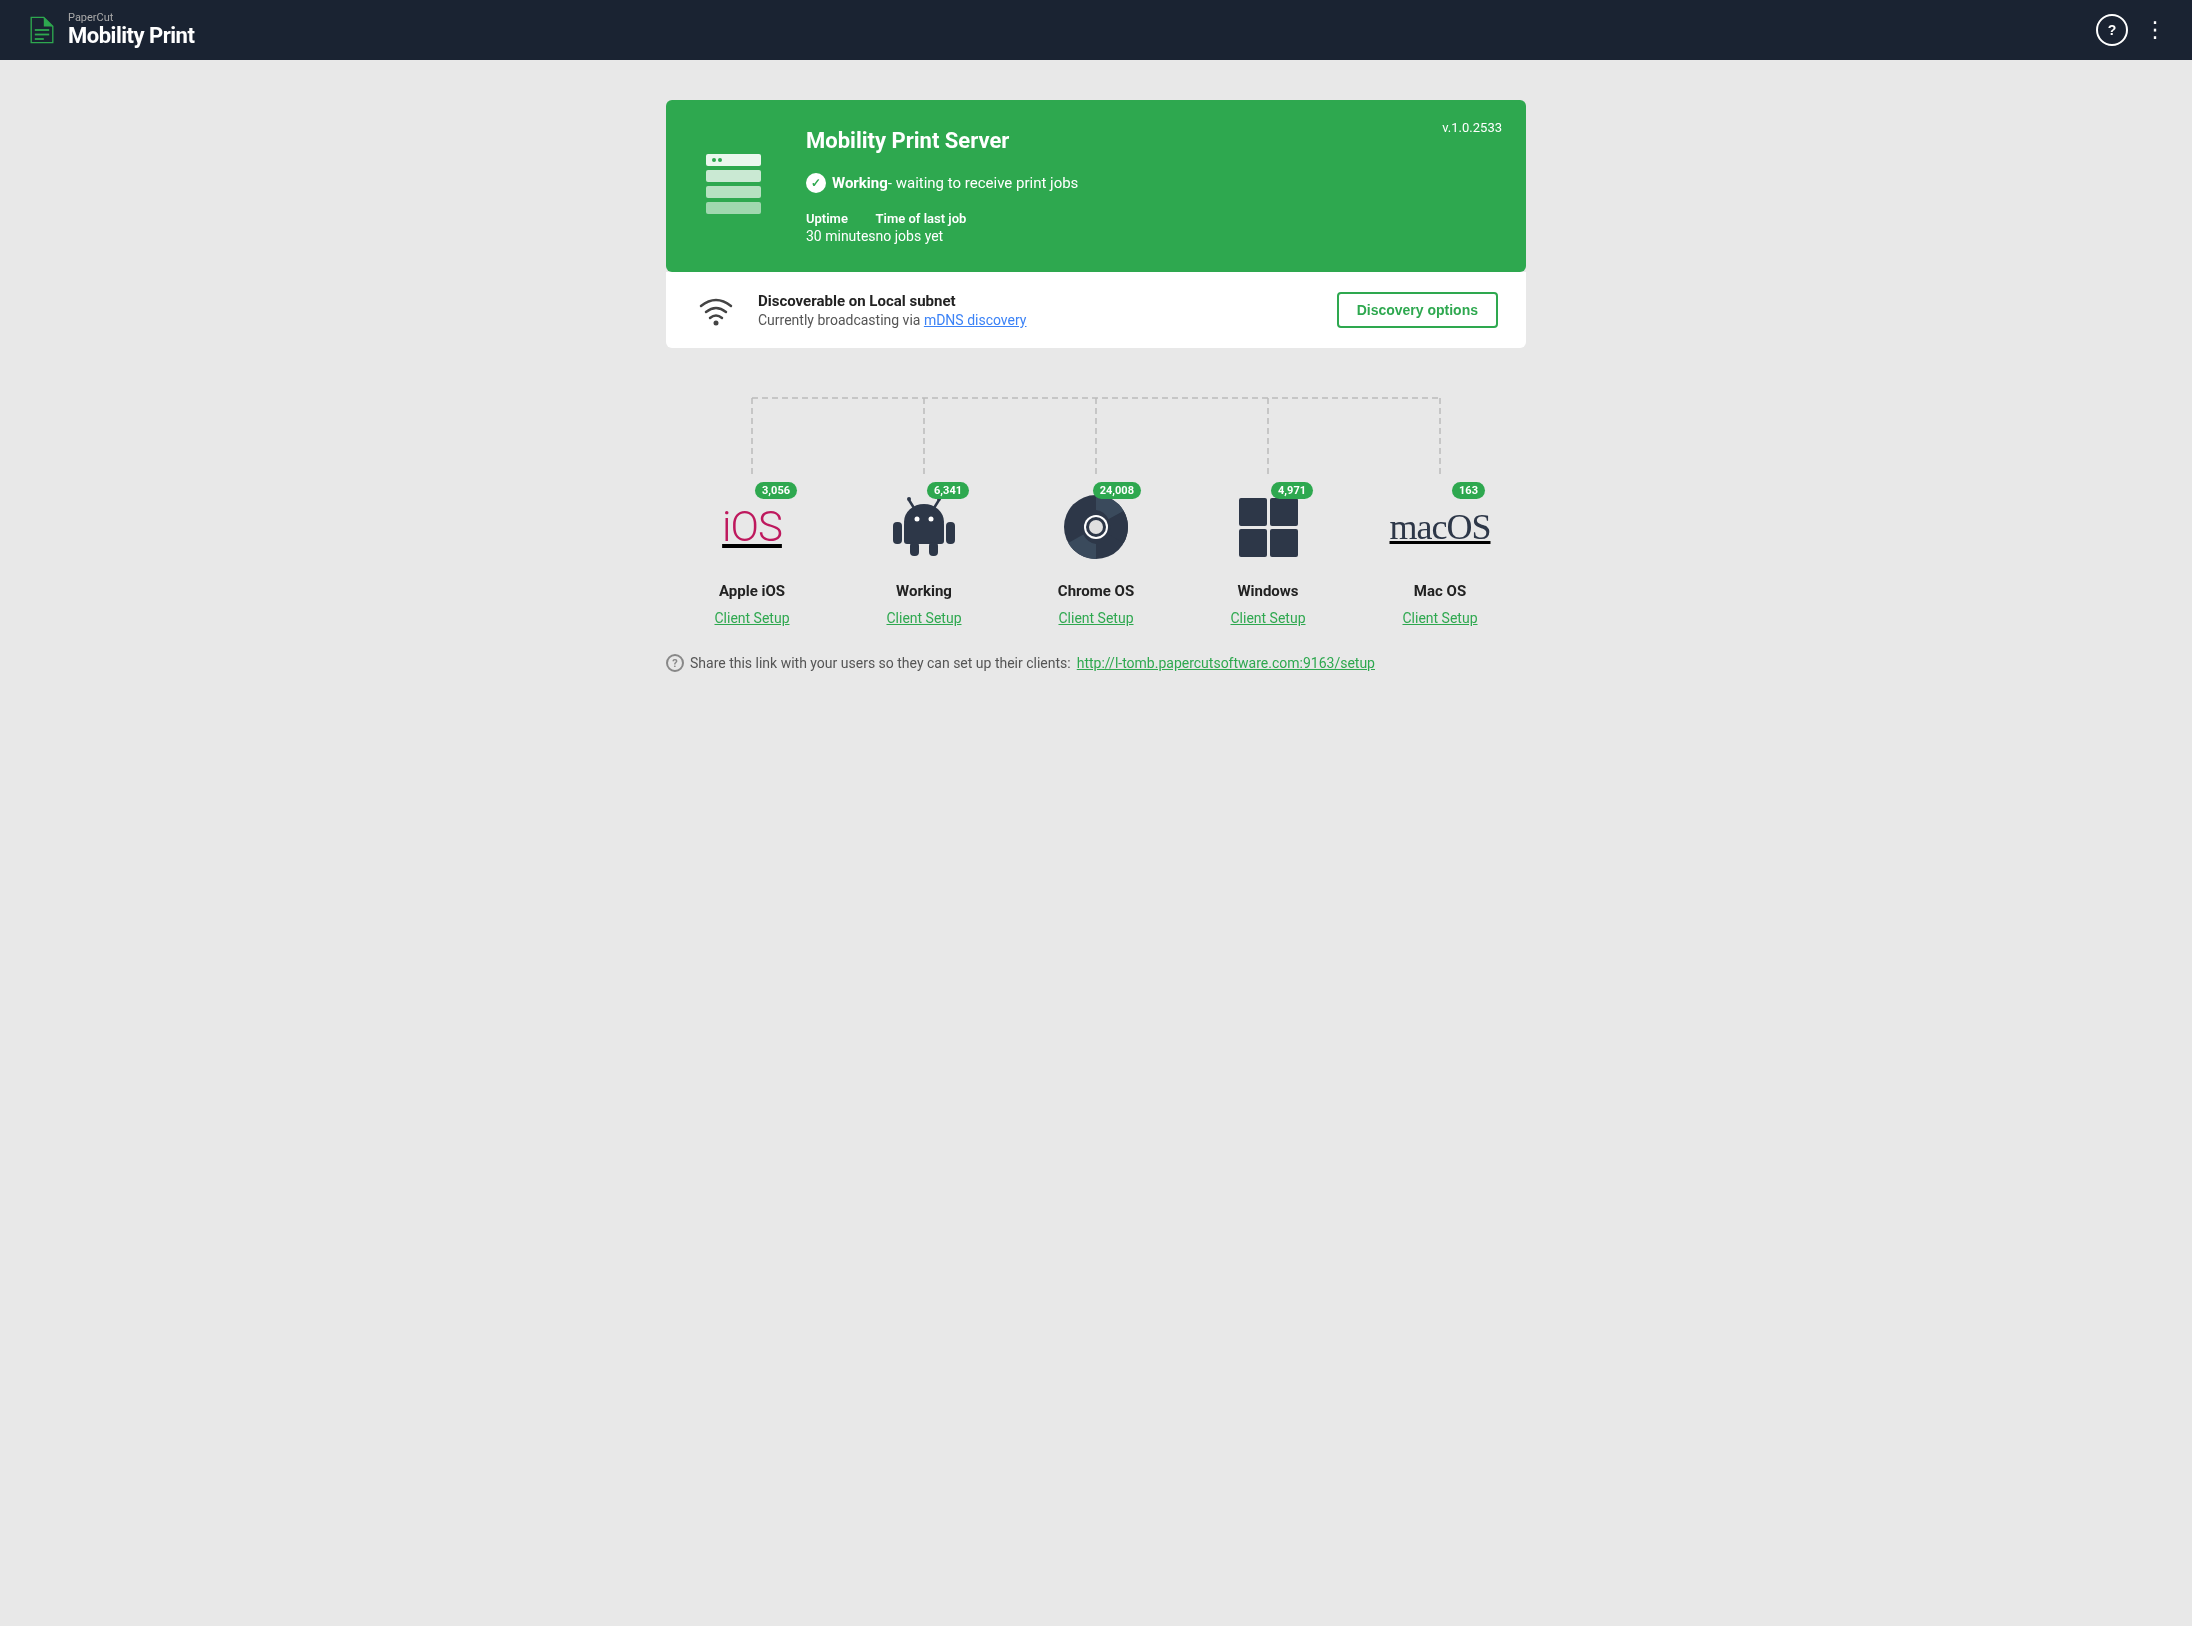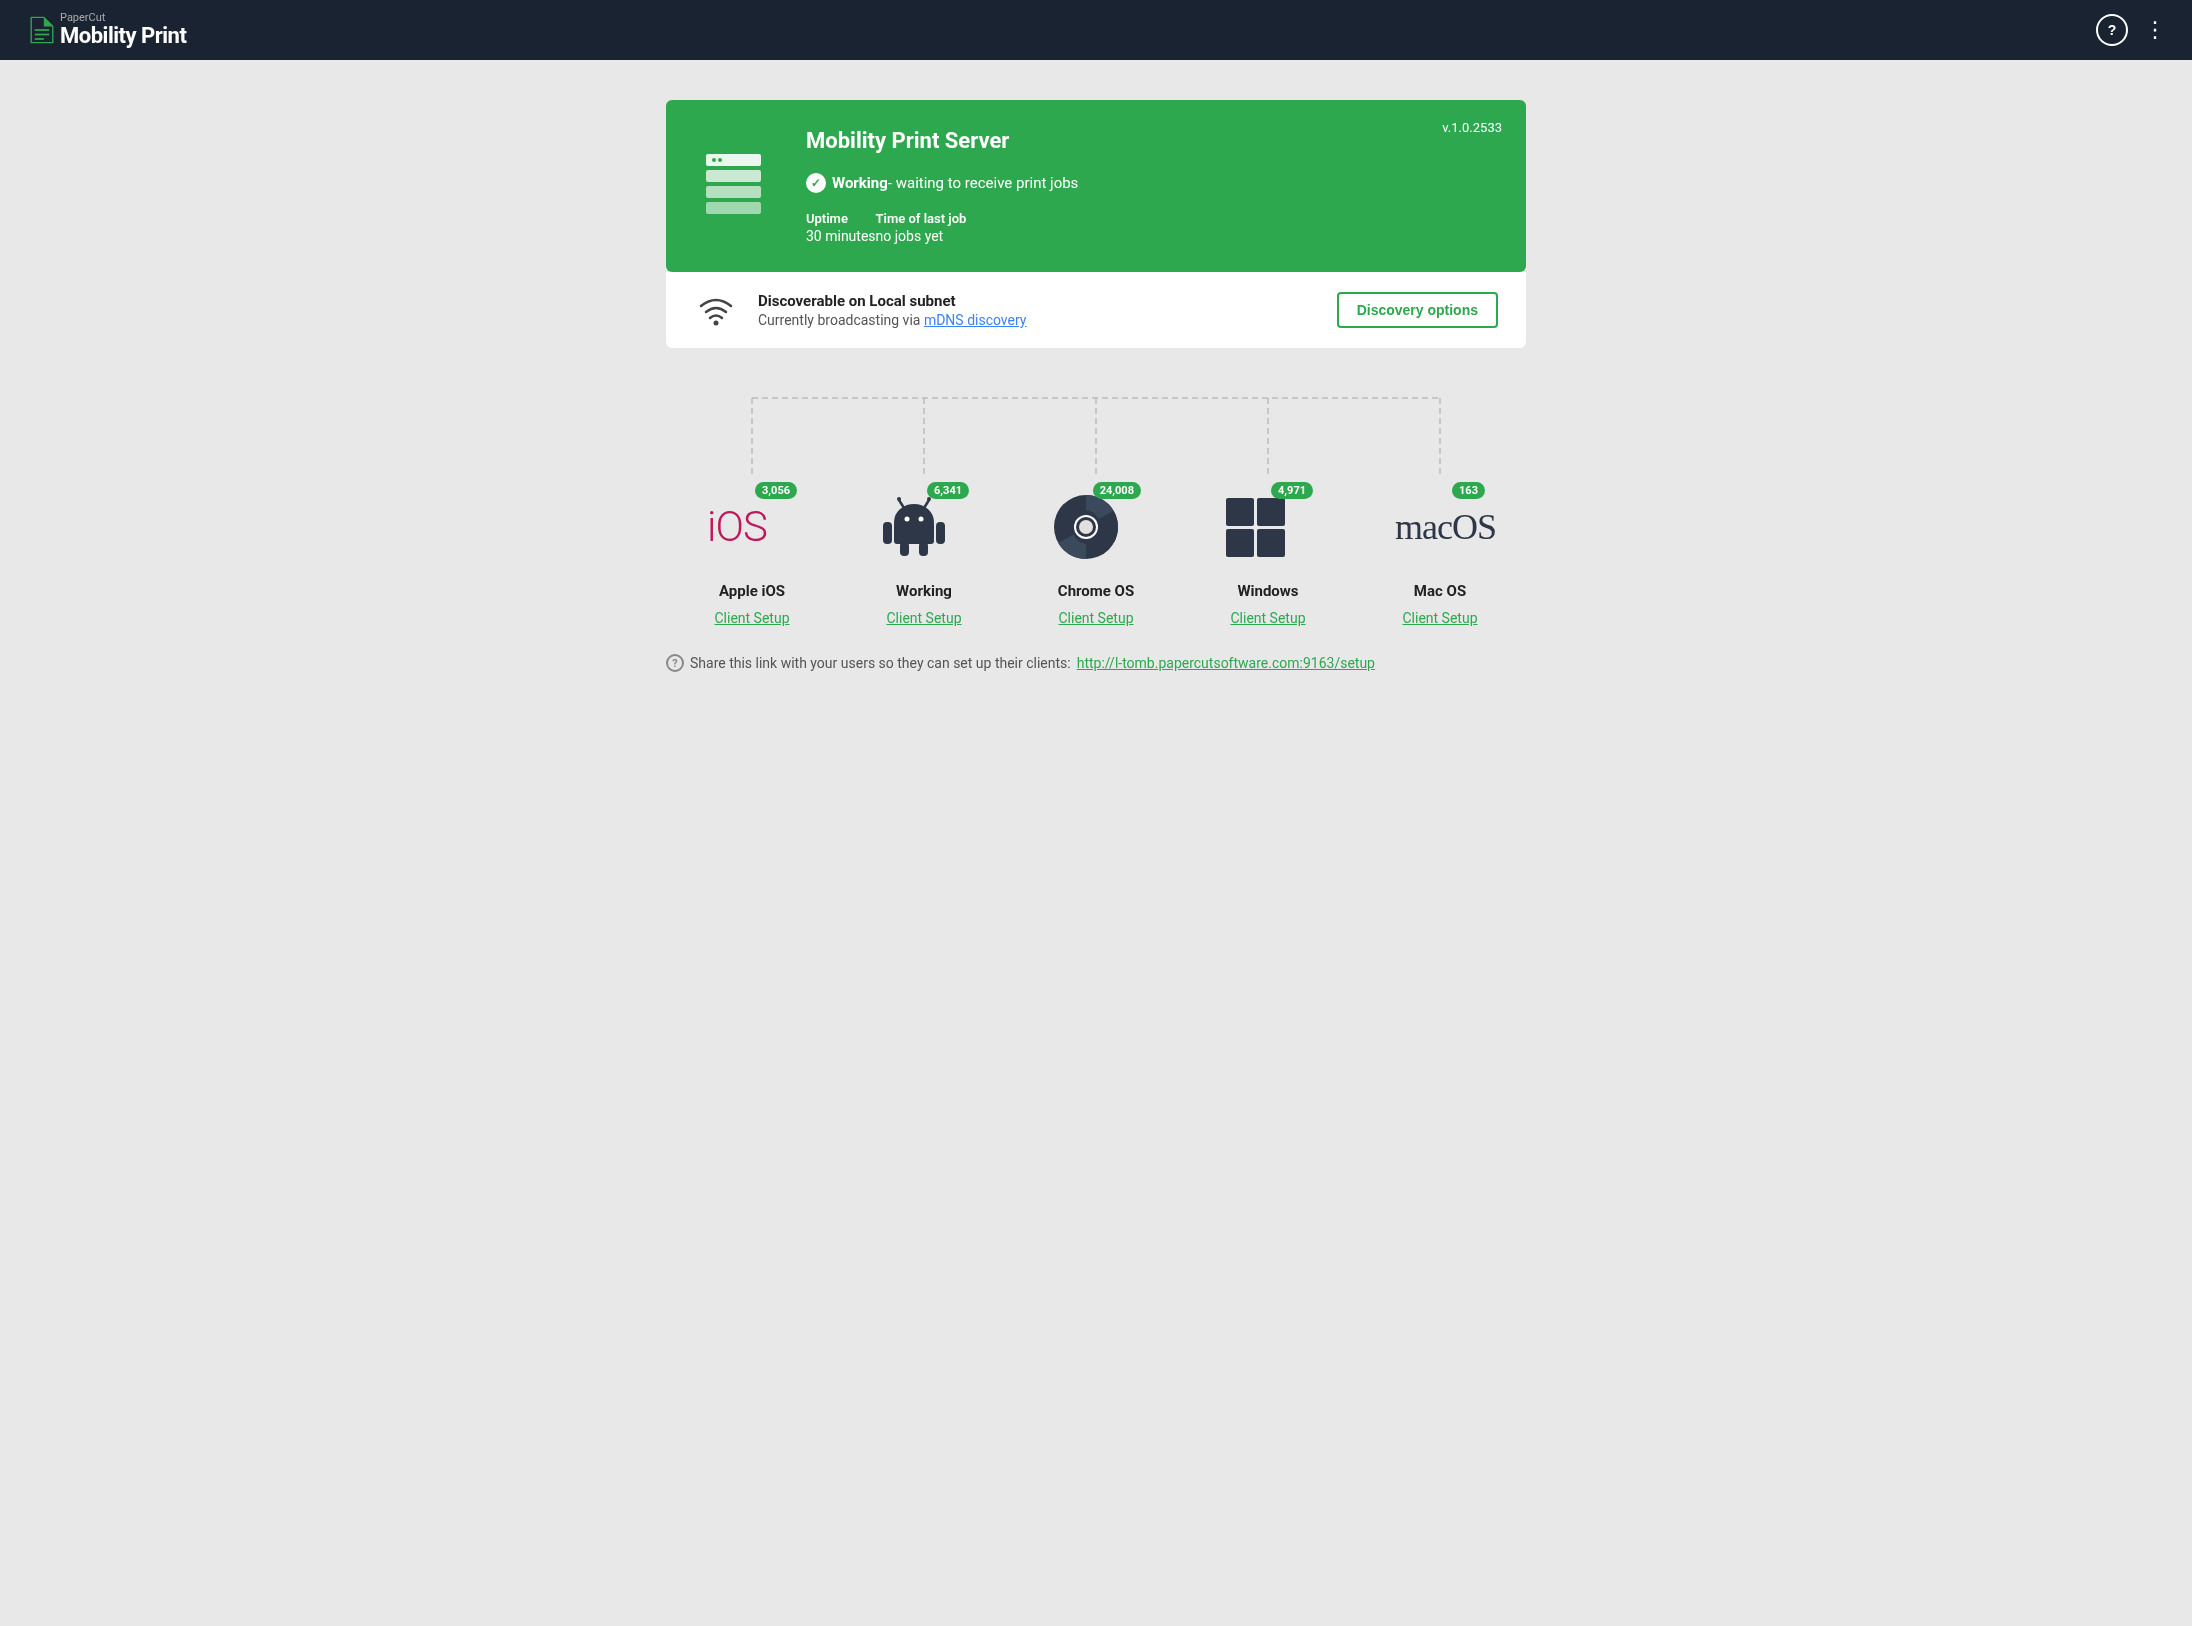--- a/index.html
+++ b/index.html
@@ -14,20 +14,21 @@
       background: #1a2332;
       height: 60px;
       display: flex;
       align-items: center;
       justify-content: space-between;
       padding: 0 24px;
     }
     .logo-area {
       display: flex;
       align-items: center;
+      gap: 8px;
     }
     .logo-icon {
       width: 36px;
       height: 36px;
     }
     .logo-text {
       color: white;
       font-size: 22px;
       font-weight: 700;
       letter-spacing: -0.5px;
@@ -217,23 +218,24 @@
       display: flex;
       flex-direction: column;
       align-items: center;
       gap: 10px;
       flex: 1;
     }
     .os-icon-wrap {
       position: relative;
       display: flex;
       align-items: center;
-      justify-content: flex-start;
+      justify-content: center;
       width: 90px;
       height: 90px;
+      text-decoration: underline;
     }
     .os-badge {
       position: absolute;
       top: 0;
       right: 0;
       background: #2ea84f;
       color: white;
       border-radius: 12px;
       font-size: 11px;
       font-weight: 700;

